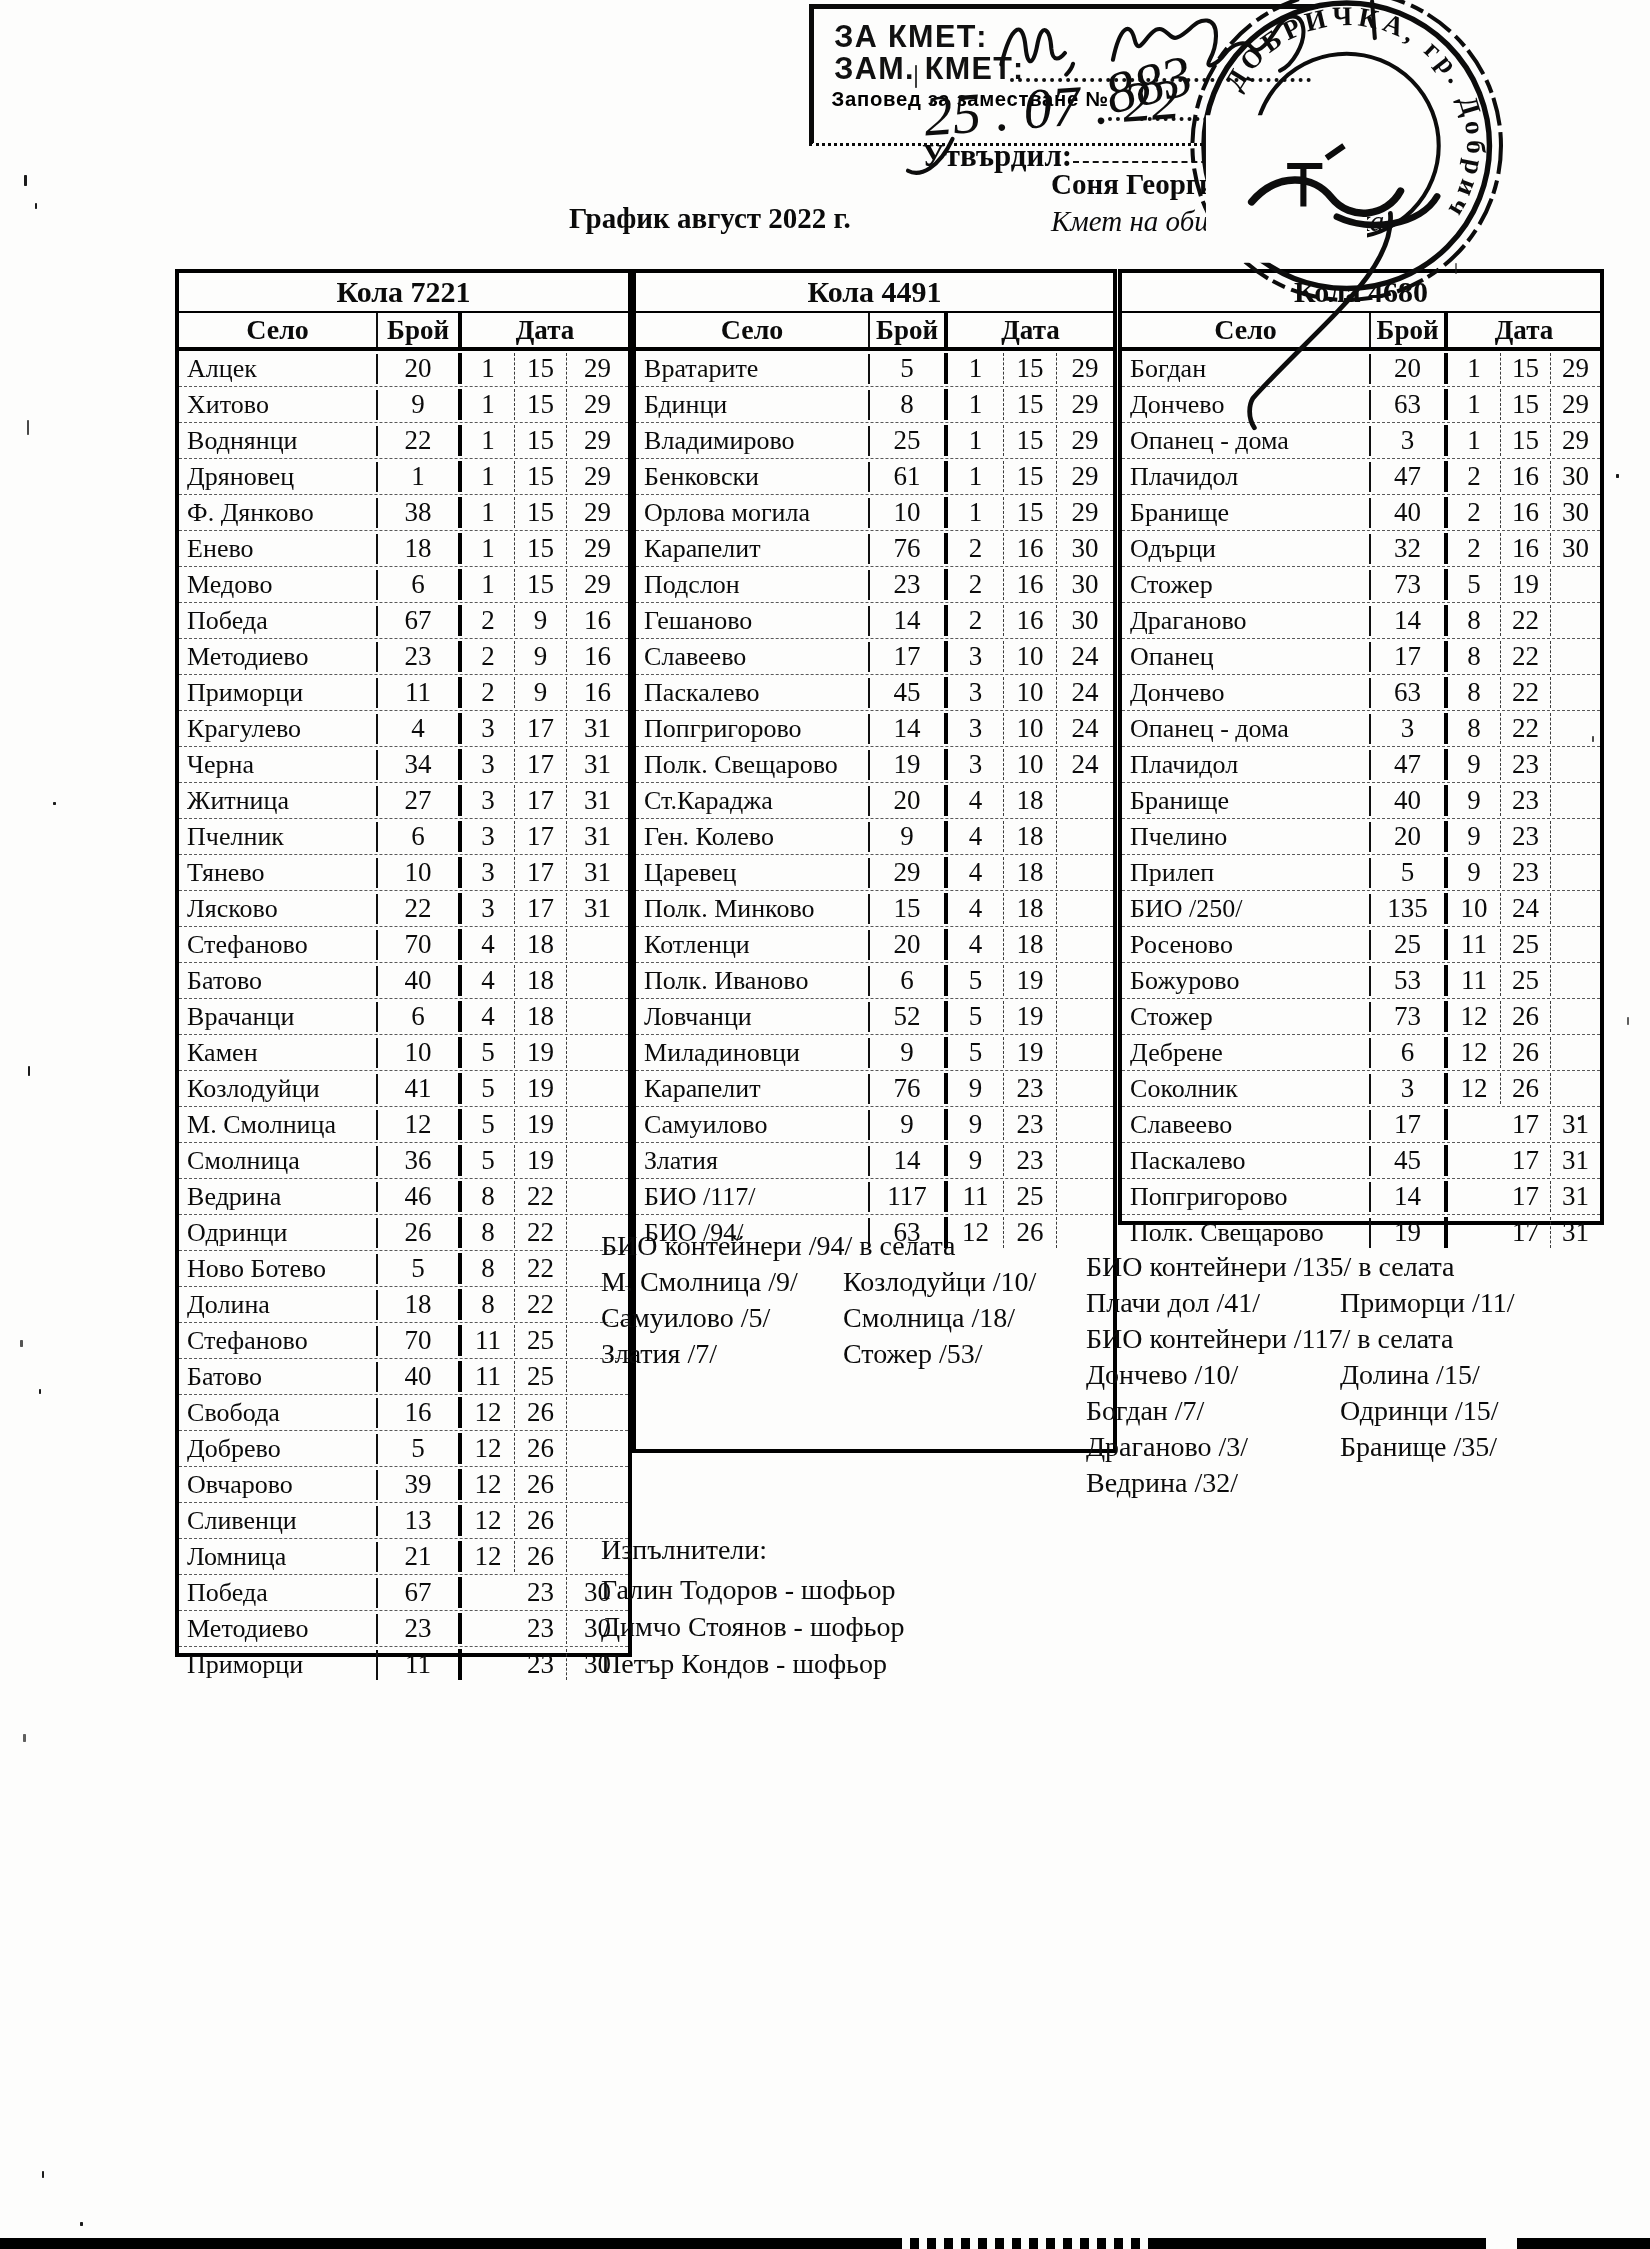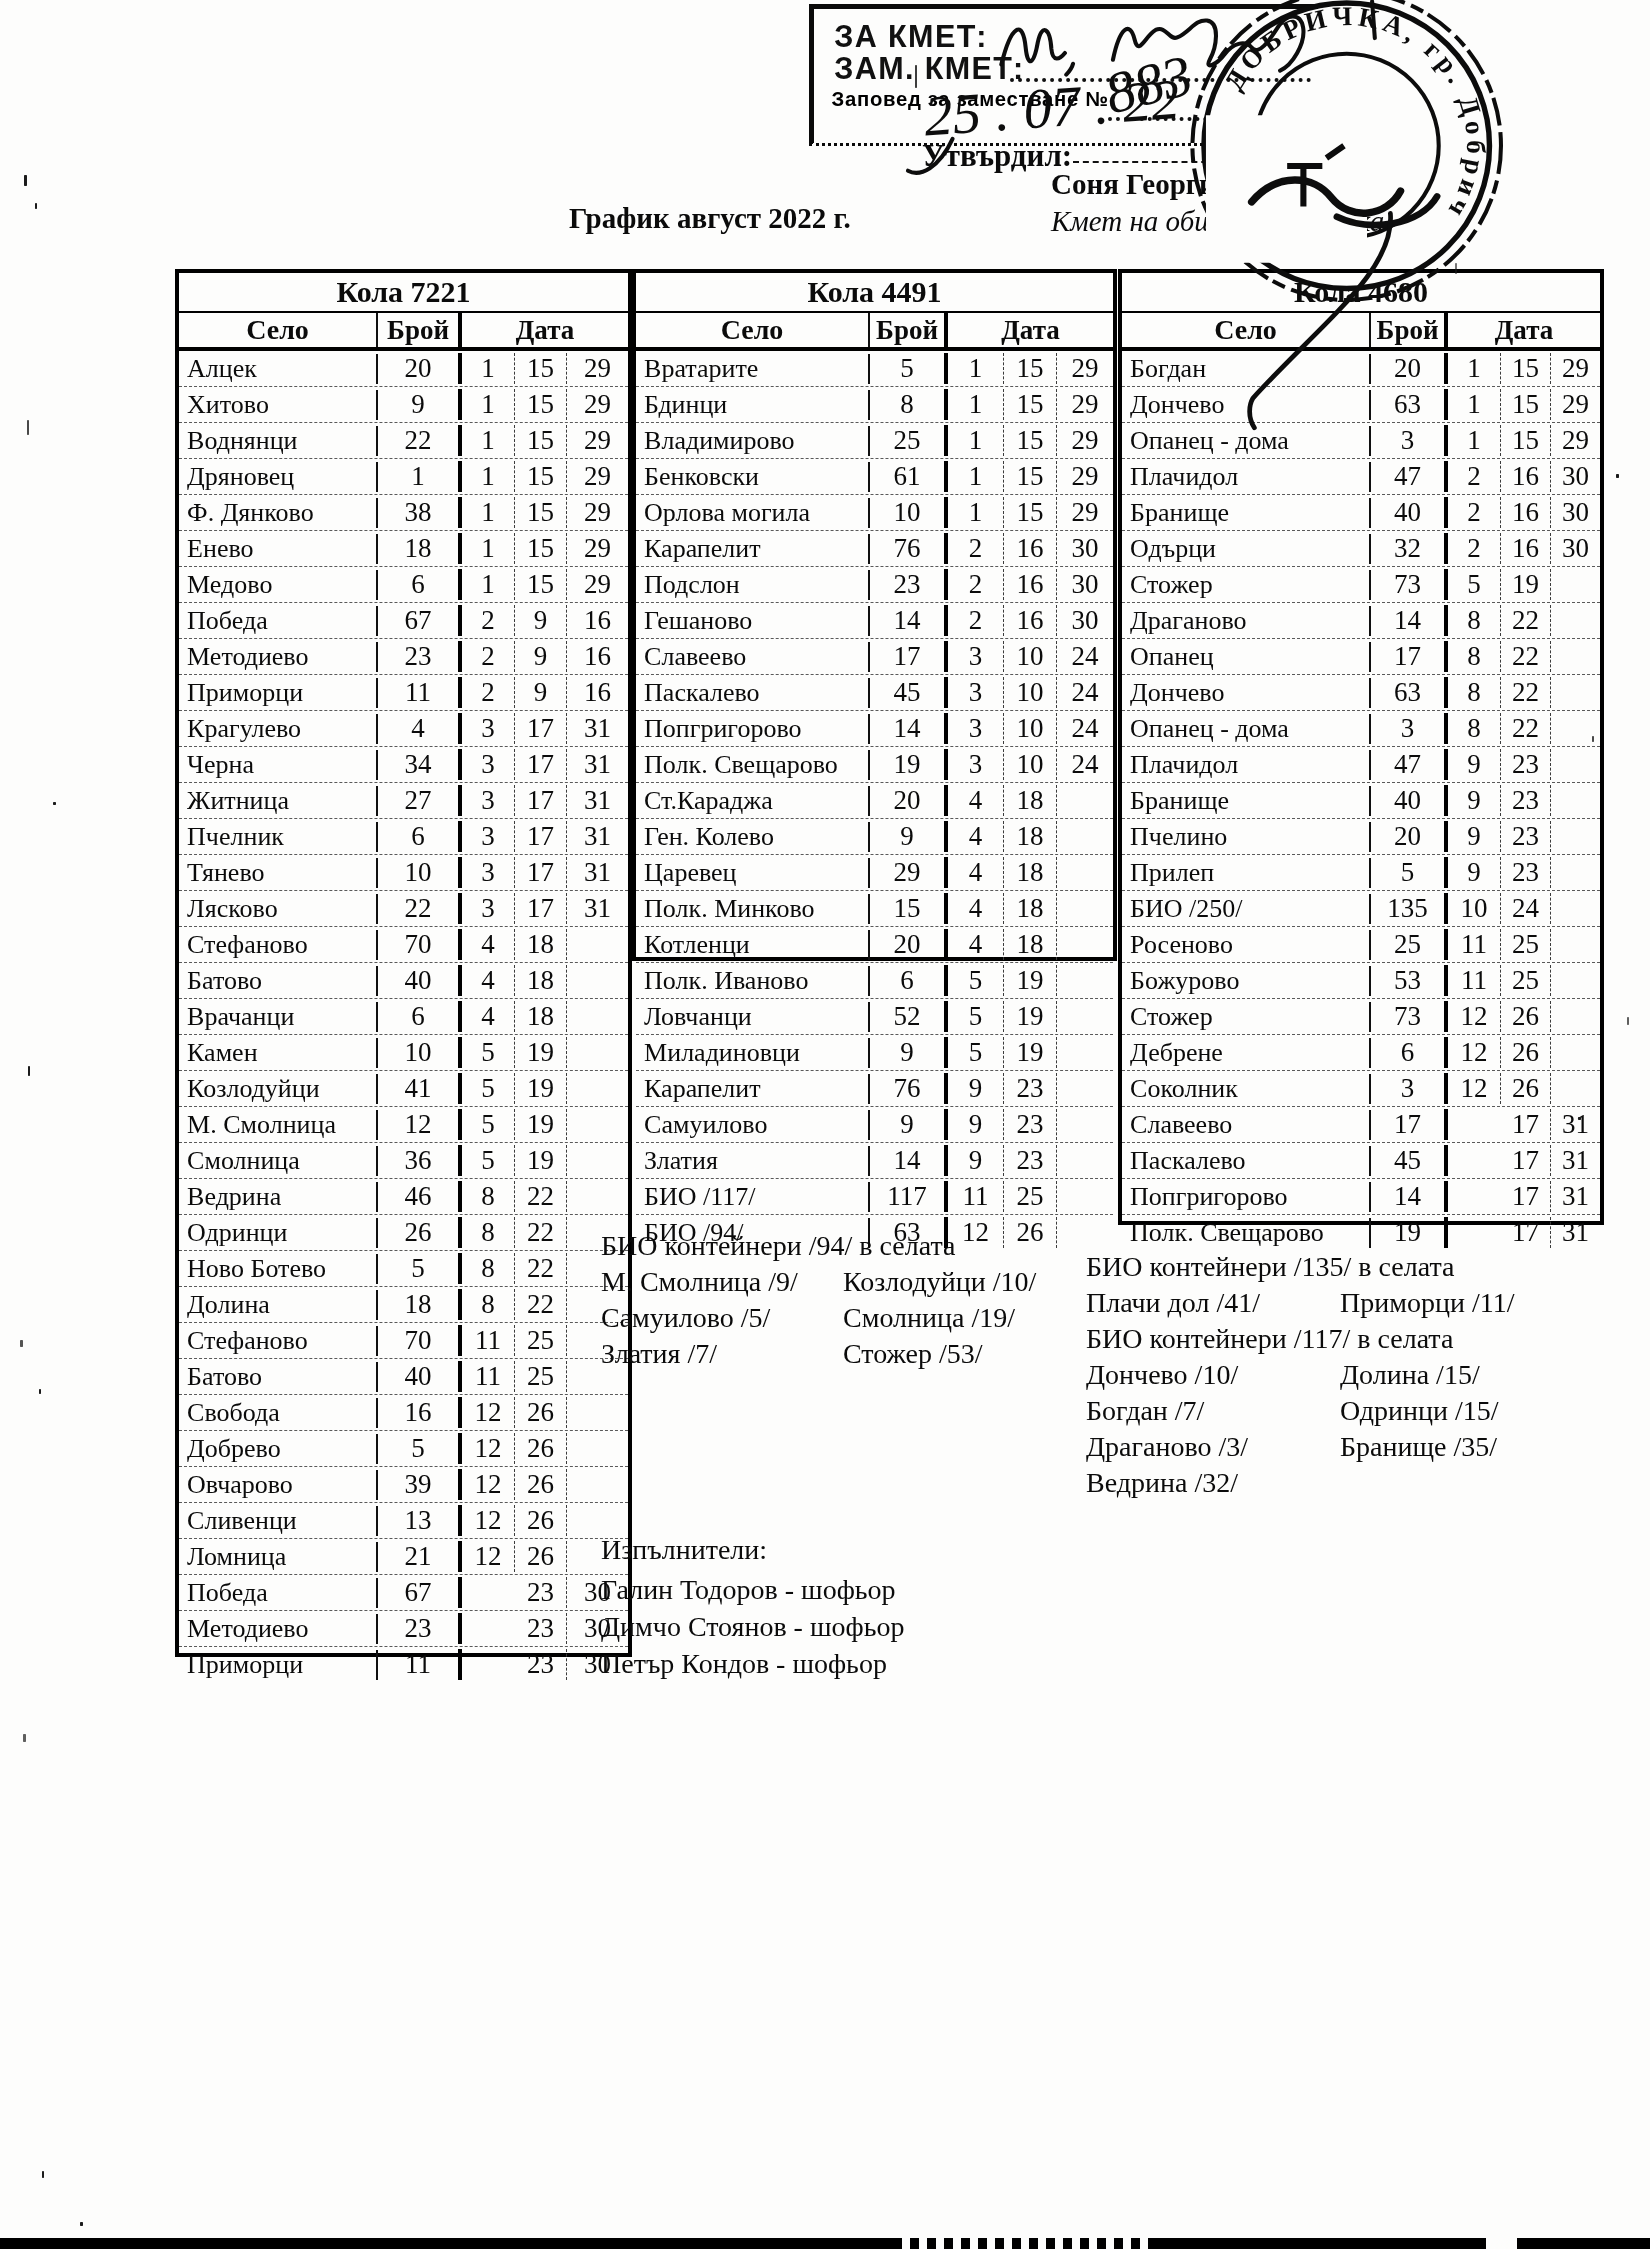--- a/index.html
+++ b/index.html
@@ -24,21 +24,21 @@
   .lead-zam{left:196px;top:68px;width:301px;}
   .lead-zap{left:294px;top:107px;width:203px;}
   .approved{left:922px;top:138px;font-size:31px;font-weight:bold;white-space:nowrap;}
   .lead-approved{left:1073px;top:161px;width:223px;border-bottom:2.7px dashed #111;}
   .doc-title{left:569px;top:202px;font-size:29px;font-weight:bold;white-space:nowrap;}
   .signer-name{left:1051px;top:168px;font-size:29px;font-weight:bold;white-space:nowrap;}
   .signer-title{left:1051px;top:205px;font-size:29px;font-style:italic;white-space:nowrap;}
   
   .tgroup{position:absolute;top:269px;border:4.1px solid #000;box-sizing:border-box;background:transparent;margin-left:40px;}
   #t1{left:135px;width:457px;height:1388px;}
-  #t2{left:592px;width:485px;height:692px;}
+  #t2{left:592px;width:485px;height:1184px;}
   #t3{left:1078px;width:486px;height:956px;}
   .car-head{height:38px;line-height:38px;text-align:center;font-weight:bold;font-size:30px;
     border-bottom:2.7px solid #000;}
   .cols-head{display:grid;height:34px;line-height:34px;font-weight:bold;font-size:28px;
     border-bottom:4.1px solid #000;text-align:center;}
   .tbody{display:block;}
   .trow{display:grid;align-items:center;border-bottom:1.4px dashed #5a5a5a;}
   #t1 .trow{height:35px;}
   #t2 .trow,#t3 .trow{height:35px;}
   .trow:last-child{border-bottom:none;}
@@ -850,21 +850,21 @@
   <div class="note-h">БИО контейнери /94/ в селата</div>
   <div>
 
       <div class="note-row">
         <span class="nl">М. Смолница /9/</span>
         <span class="nr">Козлодуйци /10/</span>
       </div>
 
       <div class="note-row">
         <span class="nl">Самуилово /5/</span>
-        <span class="nr">Смолница /19/</span>
+        <span class="nr">Смолница /18/</span>
       </div>
 
       <div class="note-row">
         <span class="nl">Златия /7/</span>
         <span class="nr">Стожер /53/</span>
       </div>
     </div>
 </div>
 
 <div class="notes nright" style="left:1086px;top:1249px;">

